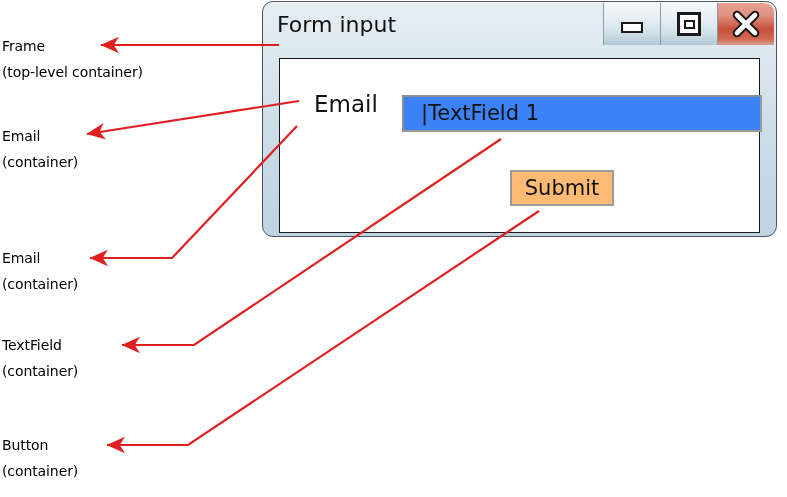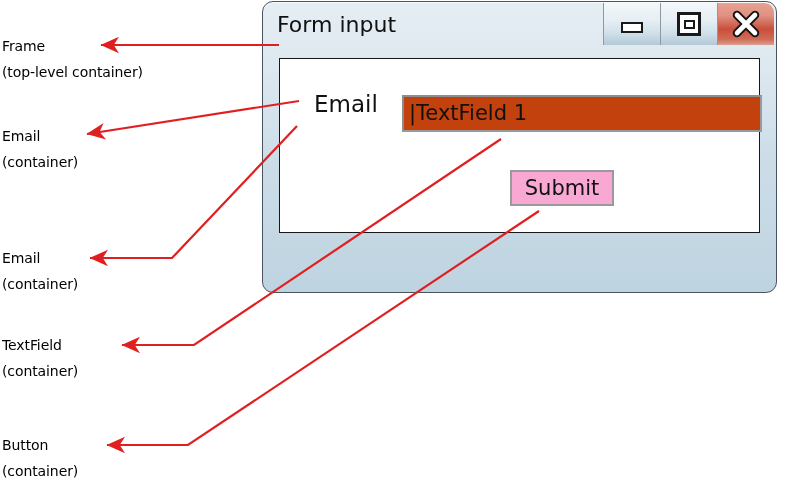--- a/index.html
+++ b/index.html
@@ -35,21 +35,21 @@
     width: 787px; height: 497px;
     pointer-events: none;
   }
 
   
   #frame {
     position: absolute;
     left: 262px;
     top: 1px;
     width: 515px;
-    height: 292px;
+    height: 236px;
     box-sizing: border-box;
     border: 1.5px solid #4b5360;
     border-radius: 11px;
     background: linear-gradient(180deg, #e5eef3 0%, #dfe9f0 18%, #ccdde8 55%, #bed3e0 100%);
     box-shadow: inset 0 1px 0 rgba(255,255,255,0.75);
   }
 
   #titlebar {
     position: absolute;
     left: 0; top: 0;
@@ -151,43 +151,43 @@
     white-space: nowrap;
   }
 
   #textfield {
     position: absolute;
     left: 122px;
     top: 36px;
     width: 360px;
     height: 37px;
     box-sizing: border-box;
-    background: #c2410c;
+    background: #3b82f6;
     border: 2px solid #9a9a9a;
     border-top-color: #8e8e8e;
     border-left-color: #8e8e8e;
     display: flex;
     align-items: center;
-    padding-left: 5px;
+    padding-left: 17px;
   }
   #textfield-value {
     font-size: 21px;
     line-height: 25px;
     color: #111;
     white-space: nowrap;
   }
 
   #submit-button {
     position: absolute;
     left: 230px;
     top: 111px;
     width: 104px;
     height: 36px;
     box-sizing: border-box;
-    background: #f9a8d4;
+    background: #fdba74;
     border: 2px solid #9a9a9a;
     display: flex;
     align-items: center;
     justify-content: center;
   }
   #submit-label {
     font-size: 21px;
     line-height: 25px;
     color: #111;
     white-space: nowrap;

